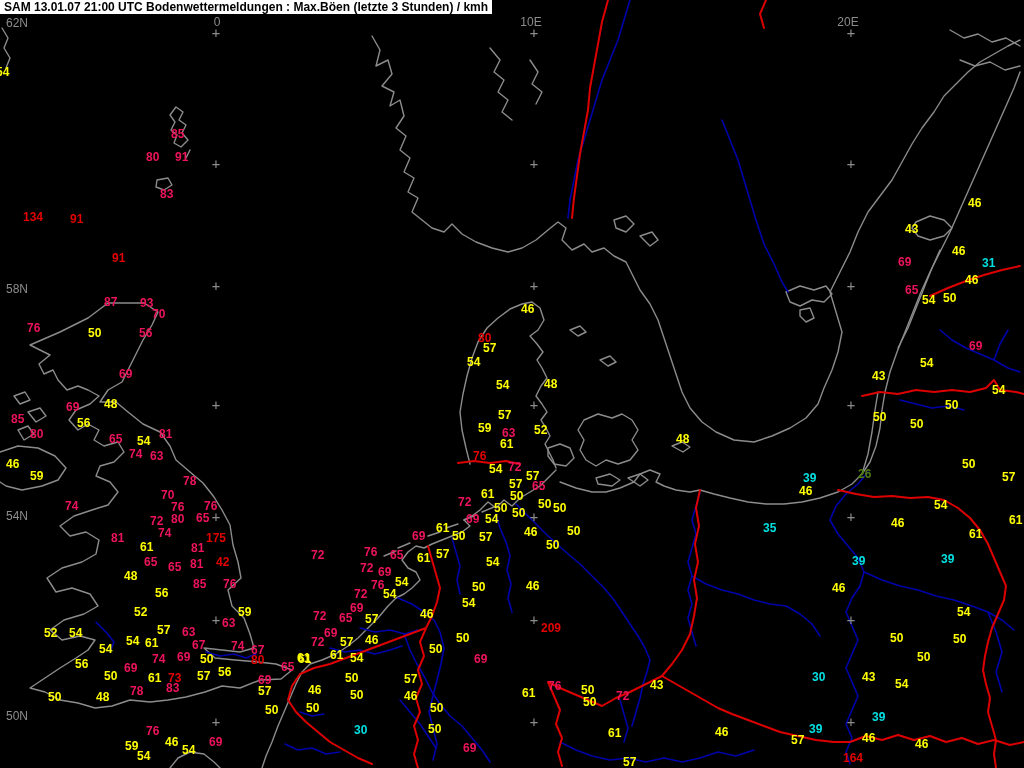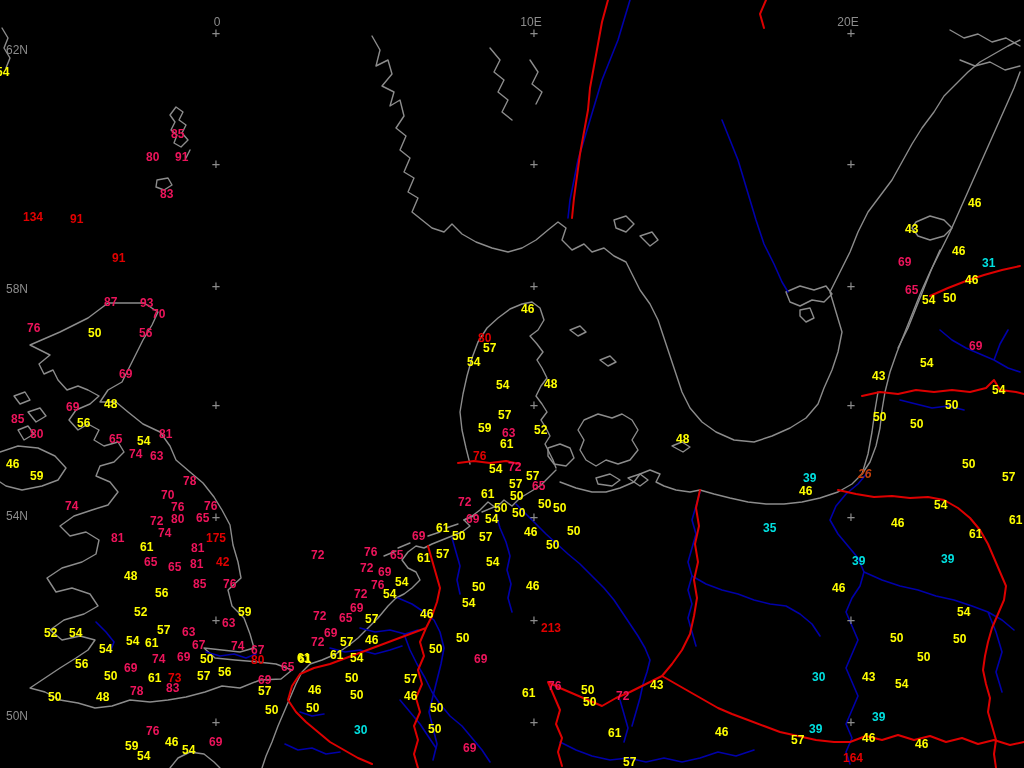--- a/index.html
+++ b/index.html
@@ -104,21 +104,21 @@
       <span class="cross" style="left: 851px; top: 620px;">+</span>
       <span class="cross" style="left: 216px; top: 722px;">+</span>
       <span class="cross" style="left: 534px; top: 722px;">+</span>
       <span class="cross" style="left: 851px; top: 722px;">+</span>
     </div>
 
   <div>
       <span class="lonlabel" style="left: 217px; top: 22px;">0</span>
       <span class="lonlabel" style="left: 531px; top: 22px;">10E</span>
       <span class="lonlabel" style="left: 848px; top: 22px;">20E</span>
-      <span class="latlabel" style="left: 6px; top: 50px;">62N</span>
+      <span class="latlabel" style="left: 6px; top: 23px;">62N</span>
       <span class="latlabel" style="left: 6px; top: 289px;">58N</span>
       <span class="latlabel" style="left: 6px; top: 516px;">54N</span>
       <span class="latlabel" style="left: 6px; top: 716px;">50N</span>
     </div>
 
   <div>
       <span class="station" style="left: -4px; top: 66px; color: rgb(255, 255, 0);">54</span>
       <span class="station" style="left: 171px; top: 128px; color: rgb(237, 20, 91);">85</span>
       <span class="station" style="left: 146px; top: 151px; color: rgb(237, 20, 91);">80</span>
       <span class="station" style="left: 175px; top: 151px; color: rgb(237, 20, 91);">91</span>
@@ -254,21 +254,21 @@
       <span class="station" style="left: 553px; top: 502px; color: rgb(255, 255, 0);">50</span>
       <span class="station" style="left: 524px; top: 526px; color: rgb(255, 255, 0);">46</span>
       <span class="station" style="left: 567px; top: 525px; color: rgb(255, 255, 0);">50</span>
       <span class="station" style="left: 546px; top: 539px; color: rgb(255, 255, 0);">50</span>
       <span class="station" style="left: 452px; top: 530px; color: rgb(255, 255, 0);">50</span>
       <span class="station" style="left: 479px; top: 531px; color: rgb(255, 255, 0);">57</span>
       <span class="station" style="left: 486px; top: 556px; color: rgb(255, 255, 0);">54</span>
       <span class="station" style="left: 472px; top: 581px; color: rgb(255, 255, 0);">50</span>
       <span class="station" style="left: 462px; top: 597px; color: rgb(255, 255, 0);">54</span>
       <span class="station" style="left: 526px; top: 580px; color: rgb(255, 255, 0);">46</span>
-      <span class="station" style="left: 541px; top: 622px; color: rgb(226, 0, 0);">213</span>
+      <span class="station" style="left: 541px; top: 622px; color: rgb(226, 0, 0);">209</span>
       <span class="station" style="left: 521px; top: 303px; color: rgb(255, 255, 0);">46</span>
       <span class="station" style="left: 478px; top: 332px; color: rgb(226, 0, 0);">80</span>
       <span class="station" style="left: 483px; top: 342px; color: rgb(255, 255, 0);">57</span>
       <span class="station" style="left: 467px; top: 356px; color: rgb(255, 255, 0);">54</span>
       <span class="station" style="left: 496px; top: 379px; color: rgb(255, 255, 0);">54</span>
       <span class="station" style="left: 544px; top: 378px; color: rgb(255, 255, 0);">48</span>
       <span class="station" style="left: 498px; top: 409px; color: rgb(255, 255, 0);">57</span>
       <span class="station" style="left: 478px; top: 422px; color: rgb(255, 255, 0);">59</span>
       <span class="station" style="left: 502px; top: 427px; color: rgb(237, 20, 91);">63</span>
       <span class="station" style="left: 534px; top: 424px; color: rgb(255, 255, 0);">52</span>
@@ -298,21 +298,21 @@
       <span class="station" style="left: 905px; top: 284px; color: rgb(237, 20, 91);">65</span>
       <span class="station" style="left: 922px; top: 294px; color: rgb(255, 255, 0);">54</span>
       <span class="station" style="left: 943px; top: 292px; color: rgb(255, 255, 0);">50</span>
       <span class="station" style="left: 969px; top: 340px; color: rgb(237, 20, 91);">69</span>
       <span class="station" style="left: 920px; top: 357px; color: rgb(255, 255, 0);">54</span>
       <span class="station" style="left: 872px; top: 370px; color: rgb(255, 255, 0);">43</span>
       <span class="station" style="left: 992px; top: 384px; color: rgb(255, 255, 0);">54</span>
       <span class="station" style="left: 945px; top: 399px; color: rgb(255, 255, 0);">50</span>
       <span class="station" style="left: 873px; top: 411px; color: rgb(255, 255, 0);">50</span>
       <span class="station" style="left: 910px; top: 418px; color: rgb(255, 255, 0);">50</span>
-      <span class="station" style="left: 858px; top: 468px; color: #c2410c; font-style: italic;">26</span>
+      <span class="station" style="left: 858px; top: 468px; color: #4d7c0f;">26</span>
       <span class="station" style="left: 962px; top: 458px; color: rgb(255, 255, 0);">50</span>
       <span class="station" style="left: 1002px; top: 471px; color: rgb(255, 255, 0);">57</span>
       <span class="station" style="left: 803px; top: 472px; color: rgb(0, 224, 224);">39</span>
       <span class="station" style="left: 799px; top: 485px; color: rgb(255, 255, 0);">46</span>
       <span class="station" style="left: 934px; top: 499px; color: rgb(255, 255, 0);">54</span>
       <span class="station" style="left: 891px; top: 517px; color: rgb(255, 255, 0);">46</span>
       <span class="station" style="left: 1009px; top: 514px; color: rgb(255, 255, 0);">61</span>
       <span class="station" style="left: 969px; top: 528px; color: rgb(255, 255, 0);">61</span>
       <span class="station" style="left: 763px; top: 522px; color: rgb(0, 224, 224);">35</span>
       <span class="station" style="left: 852px; top: 555px; color: rgb(0, 224, 224);">39</span>
@@ -326,13 +326,14 @@
       <span class="station" style="left: 862px; top: 671px; color: rgb(255, 255, 0);">43</span>
       <span class="station" style="left: 895px; top: 678px; color: rgb(255, 255, 0);">54</span>
       <span class="station" style="left: 872px; top: 711px; color: rgb(0, 224, 224);">39</span>
       <span class="station" style="left: 809px; top: 723px; color: rgb(0, 224, 224);">39</span>
       <span class="station" style="left: 791px; top: 734px; color: rgb(255, 255, 0);">57</span>
       <span class="station" style="left: 862px; top: 732px; color: rgb(255, 255, 0);">46</span>
       <span class="station" style="left: 915px; top: 738px; color: rgb(255, 255, 0);">46</span>
       <span class="station" style="left: 843px; top: 752px; color: rgb(226, 0, 0);">164</span>
     </div>
 
+  <div class="titlebar">SAM 13.01.07 21:00 UTC  Bodenwettermeldungen :  Max.Böen (letzte 3 Stunden) / kmh</div>
 </div>
 
 </body></html>

